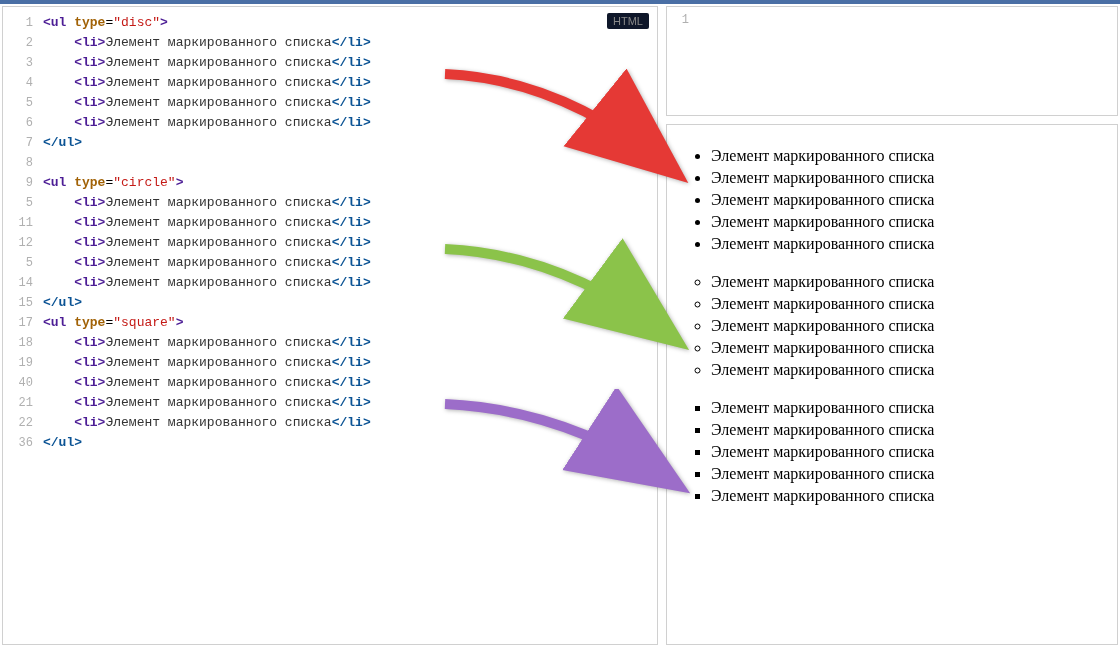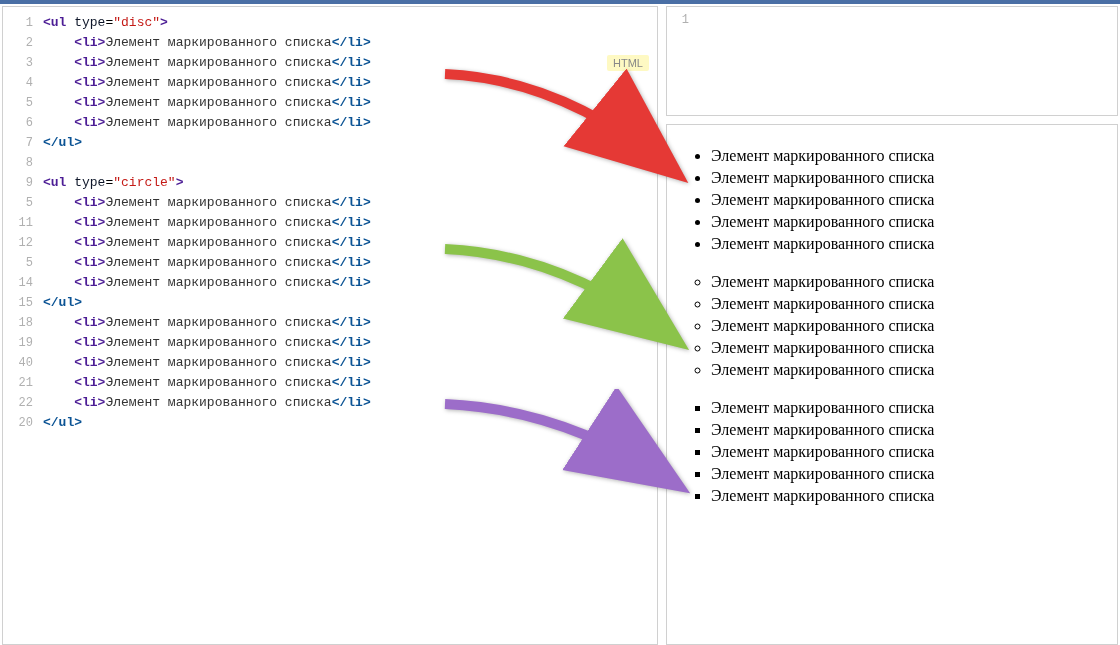--- a/index.html
+++ b/index.html
@@ -26,24 +26,23 @@
       position: relative;
       margin: 2px 0 0 2px;
     }
     .badge {
       position: absolute;
       top: 6px;
       right: 8px;
       font-size: 11px;
       color: #888;
       font-family: Arial, sans-serif;
-      background: #fef9c3;
+      background: #0f172a;
       padding: 2px 6px;
       border-radius: 2px;
-      margin-top: 42px;
     }
     .code-content {
       padding: 6px 0;
     }
     .code-line {
       display: flex;
       line-height: 20px;
       height: 20px;
     }
     .gutter {
@@ -52,21 +51,21 @@
       padding-right: 10px;
       color: #b0b0b0;
       font-size: 12px;
       user-select: none;
     }
     .line-content {
       white-space: pre;
       flex: 1;
     }
     .tag { color: #4c1d95; font-weight: bold; }
-    .attr { color: #0f172a; }
+    .attr { color: #a16207; font-weight: bold; }
     .string { color: #c41a16; }
     .closetag { color: #0b5394; font-weight: bold; }
     .text-content { color: #333; }
 
     .right-side {
       flex: 1;
       display: flex;
       flex-direction: column;
       margin: 2px 2px 0 8px;
     }
@@ -176,41 +175,45 @@
         </div>
         <div class="code-line">
           <div class="gutter">14</div>
           <div class="line-content">    <span class="tag">&lt;li&gt;</span><span class="text-content">Элемент маркированного списка</span><span class="closetag">&lt;/li&gt;</span></div>
         </div>
         <div class="code-line">
           <div class="gutter">15</div>
           <div class="line-content"><span class="closetag">&lt;/ul&gt;</span></div>
         </div>
         <div class="code-line">
+          <div class="gutter">17</div>
+          <div class="line-content"><span class="tag">&lt;ul</span> <span class="attr">type</span>=<span class="string">"square"</span><span class="tag">&gt;</span></div>
+        </div>
+        <div class="code-line">
           <div class="gutter">18</div>
           <div class="line-content">    <span class="tag">&lt;li&gt;</span><span class="text-content">Элемент маркированного списка</span><span class="closetag">&lt;/li&gt;</span></div>
         </div>
         <div class="code-line">
           <div class="gutter">19</div>
           <div class="line-content">    <span class="tag">&lt;li&gt;</span><span class="text-content">Элемент маркированного списка</span><span class="closetag">&lt;/li&gt;</span></div>
         </div>
         <div class="code-line">
           <div class="gutter">40</div>
           <div class="line-content">    <span class="tag">&lt;li&gt;</span><span class="text-content">Элемент маркированного списка</span><span class="closetag">&lt;/li&gt;</span></div>
         </div>
         <div class="code-line">
           <div class="gutter">21</div>
           <div class="line-content">    <span class="tag">&lt;li&gt;</span><span class="text-content">Элемент маркированного списка</span><span class="closetag">&lt;/li&gt;</span></div>
         </div>
         <div class="code-line">
           <div class="gutter">22</div>
           <div class="line-content">    <span class="tag">&lt;li&gt;</span><span class="text-content">Элемент маркированного списка</span><span class="closetag">&lt;/li&gt;</span></div>
         </div>
         <div class="code-line">
-          <div class="gutter">20</div>
+          <div class="gutter">36</div>
           <div class="line-content"><span class="closetag">&lt;/ul&gt;</span></div>
         </div>
       </div>
   </div>
 
   <div class="right-side">
     <div class="preview-empty">
       <div class="gutter-single">1</div>
     </div>
     <div class="preview-panel">

